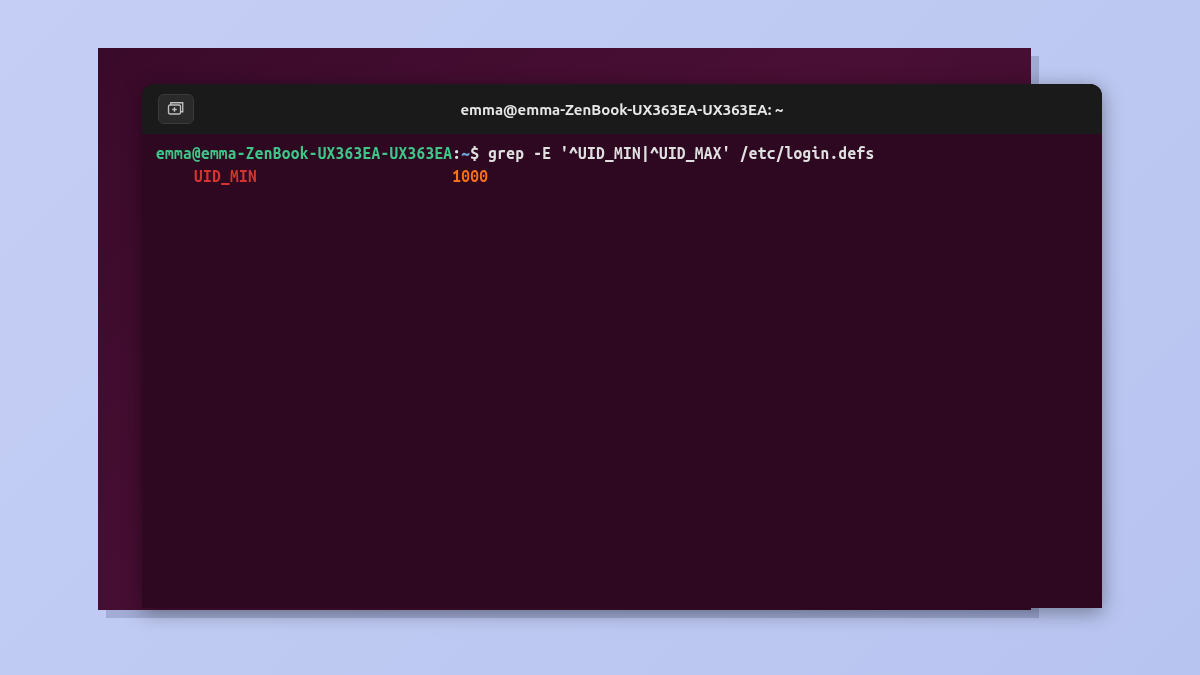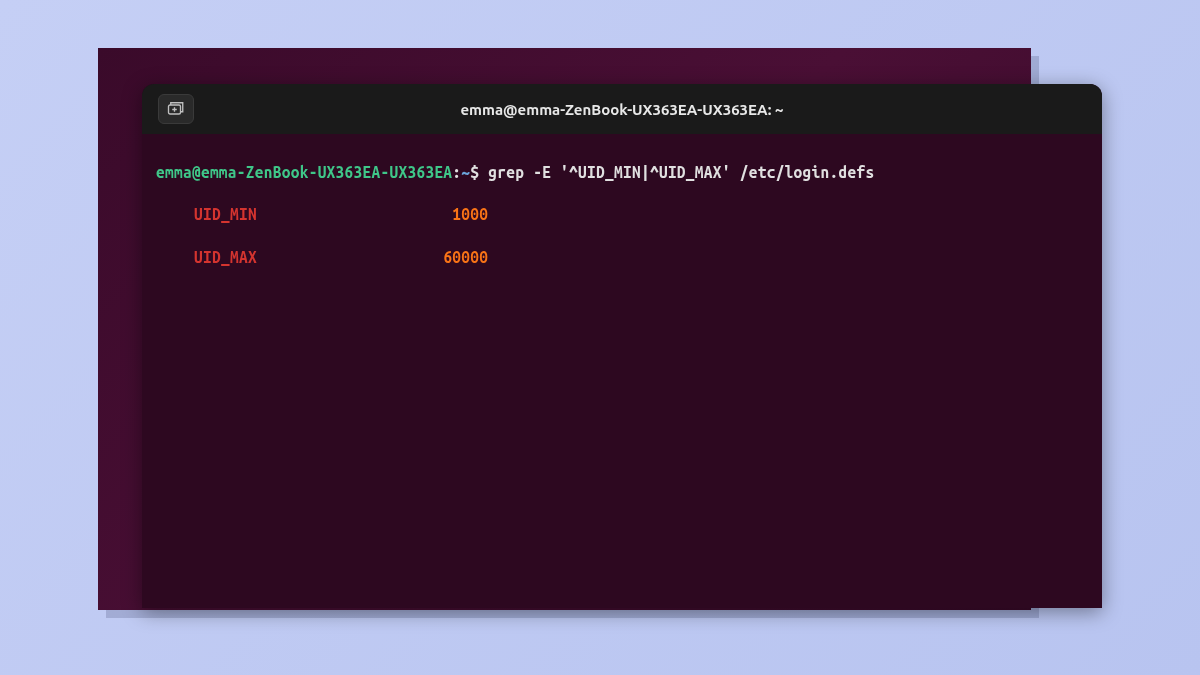--- a/index.html
+++ b/index.html
@@ -63,21 +63,20 @@
     .terminal-content {
       padding: 8px 14px;
       font-size: 15.5px;
       line-height: 1.5;
       letter-spacing: 0.3px;
       font-weight: bold;
     }
     .terminal-line {
       white-space: pre;
       color: #e0e0e0;
-      margin-top: 19px;
     }
     .prompt-user { color: #3fc789; }
     .prompt-sep { color: #e0e0e0; }
     .prompt-path { color: #6aa3d8; }
     .prompt-dollar { color: #e0e0e0; }
     .command-text { color: #e0e0e0; }
     .match-key { color: #d4342f; padding-left: 38px; }
     .match-val { color: #f97316; }
     .cursor-block {
       display: inline-block;
@@ -102,16 +101,15 @@
             <line x1="10" y1="9" x2="10" y2="15"></line>
             <line x1="7" y1="12" x2="13" y2="12"></line>
           </svg>
         </span>
       </div>
       <div class="window-title">emma@emma-ZenBook-UX363EA-UX363EA: ~</div>
     </div>
     <div class="terminal-content">
       <div class="terminal-line"><span class="prompt-user">emma@emma-ZenBook-UX363EA-UX363EA</span><span class="prompt-sep">:</span><span class="prompt-path">~</span><span class="prompt-dollar">$</span><span class="command-text"> grep -E '^UID_MIN|^UID_MAX' /etc/login.defs</span></div>
       <div class="terminal-line"><span class="match-key">UID_MIN</span><span class="match-val">			 1000</span></div>
-      <div class="terminal-line"><span class="match-key">UID_MAX</span><span class="match-val">			60000</span></div>
     </div>
   </div>
 </div>
 
 </body></html>

